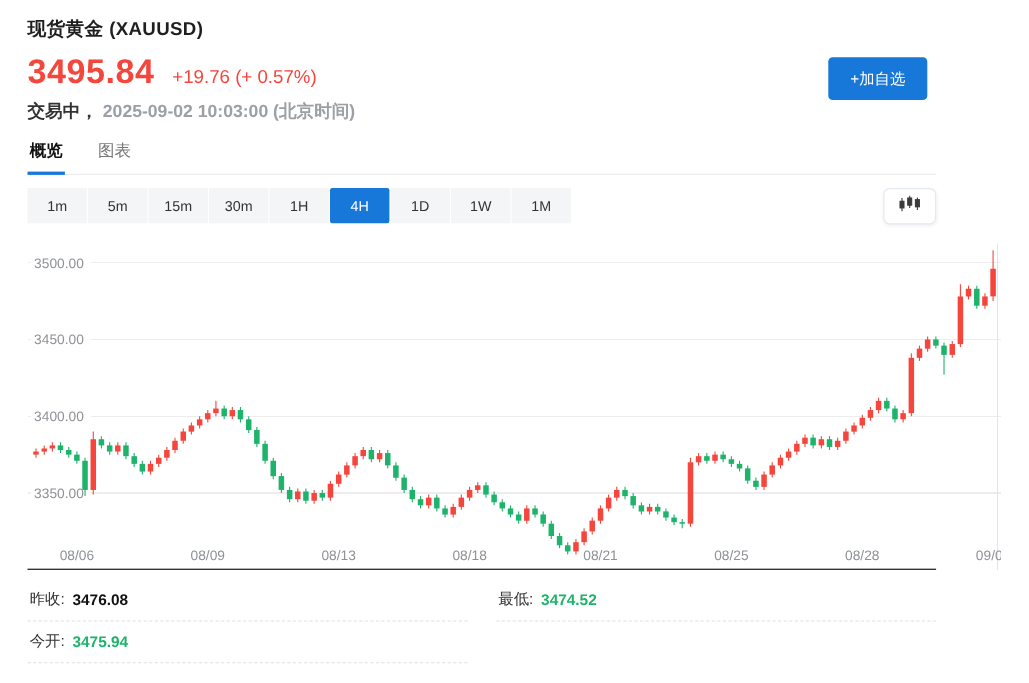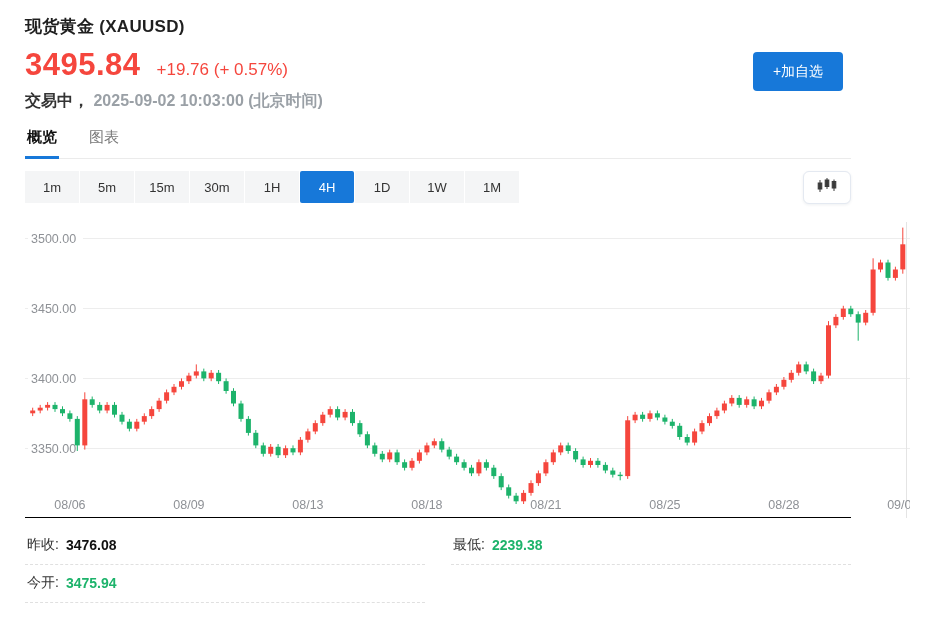--- a/index.html
+++ b/index.html
@@ -374,18 +374,18 @@
         <span class="stat-value" data-tone="dark">3476.08</span>
       </div>
       <div class="stat-cell">
         <span class="stat-label">今开:</span>
         <span class="stat-value" data-tone="green">3475.94</span>
       </div>
     </div>
     <div>
       <div class="stat-cell">
         <span class="stat-label">最低:</span>
-        <span class="stat-value" data-tone="green">2239.38</span>
+        <span class="stat-value" data-tone="green">3474.52</span>
       </div>
     </div>
   </div>
 
 </div>
 
 </body></html>

